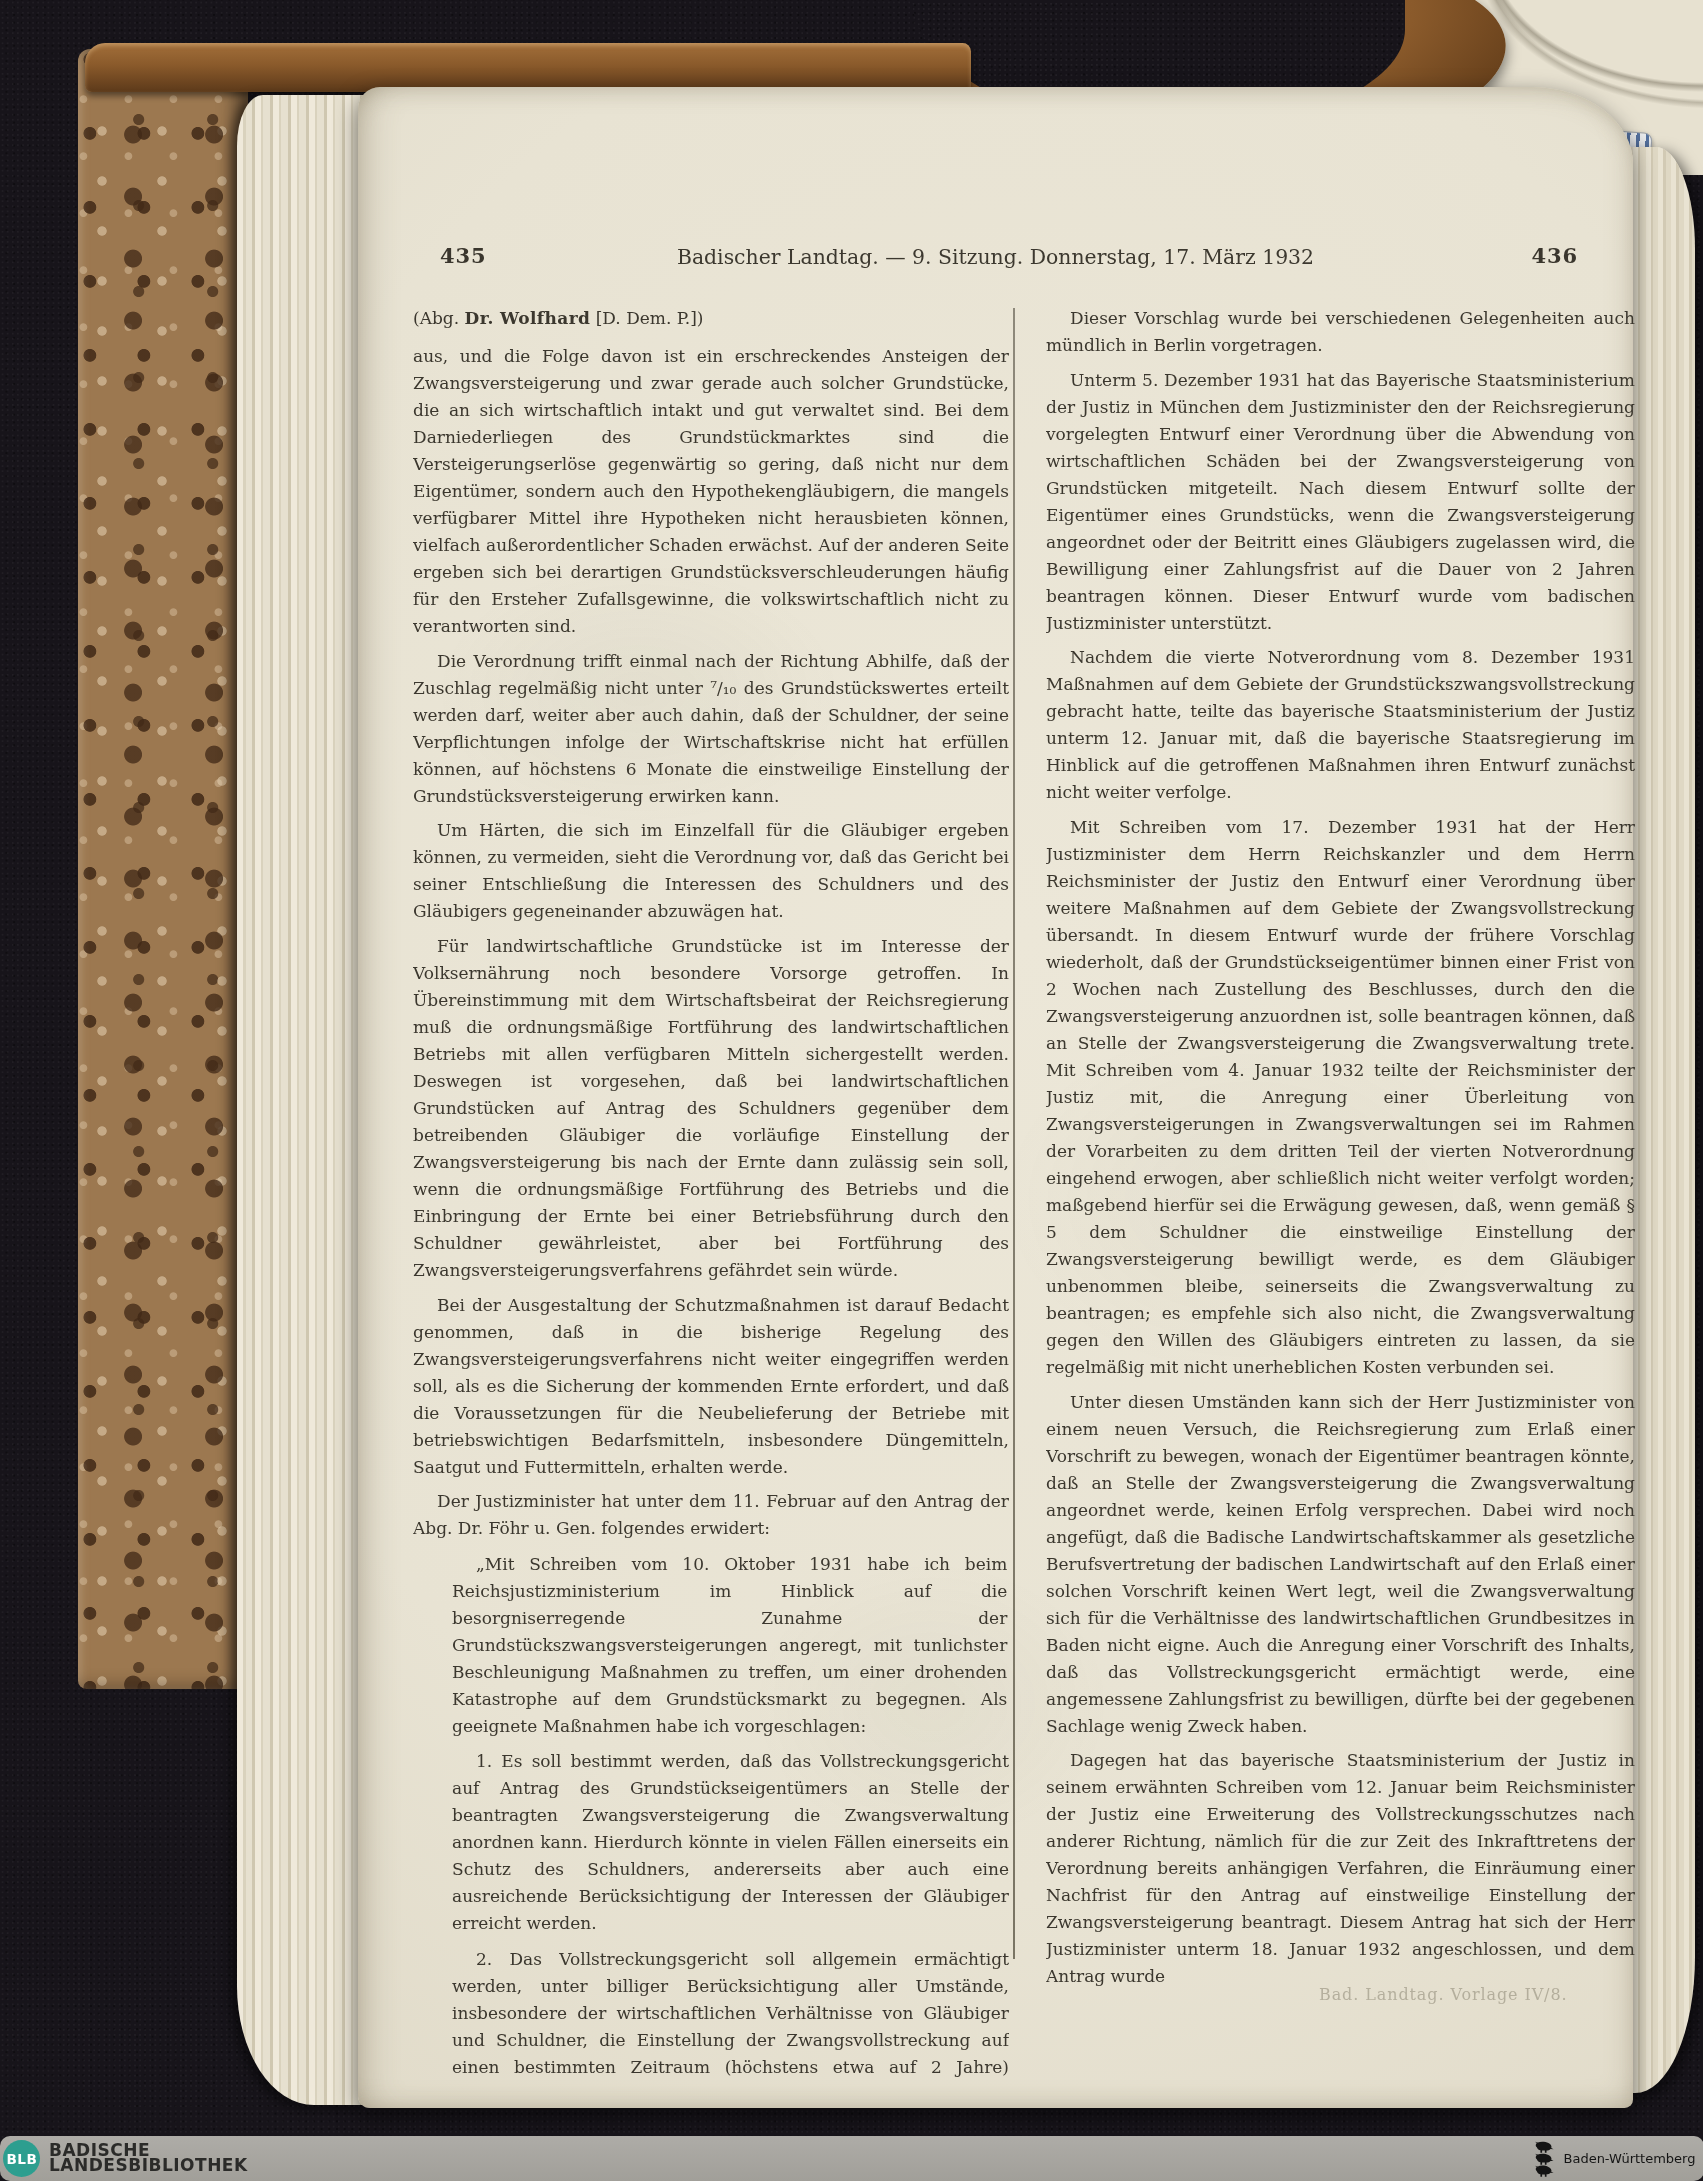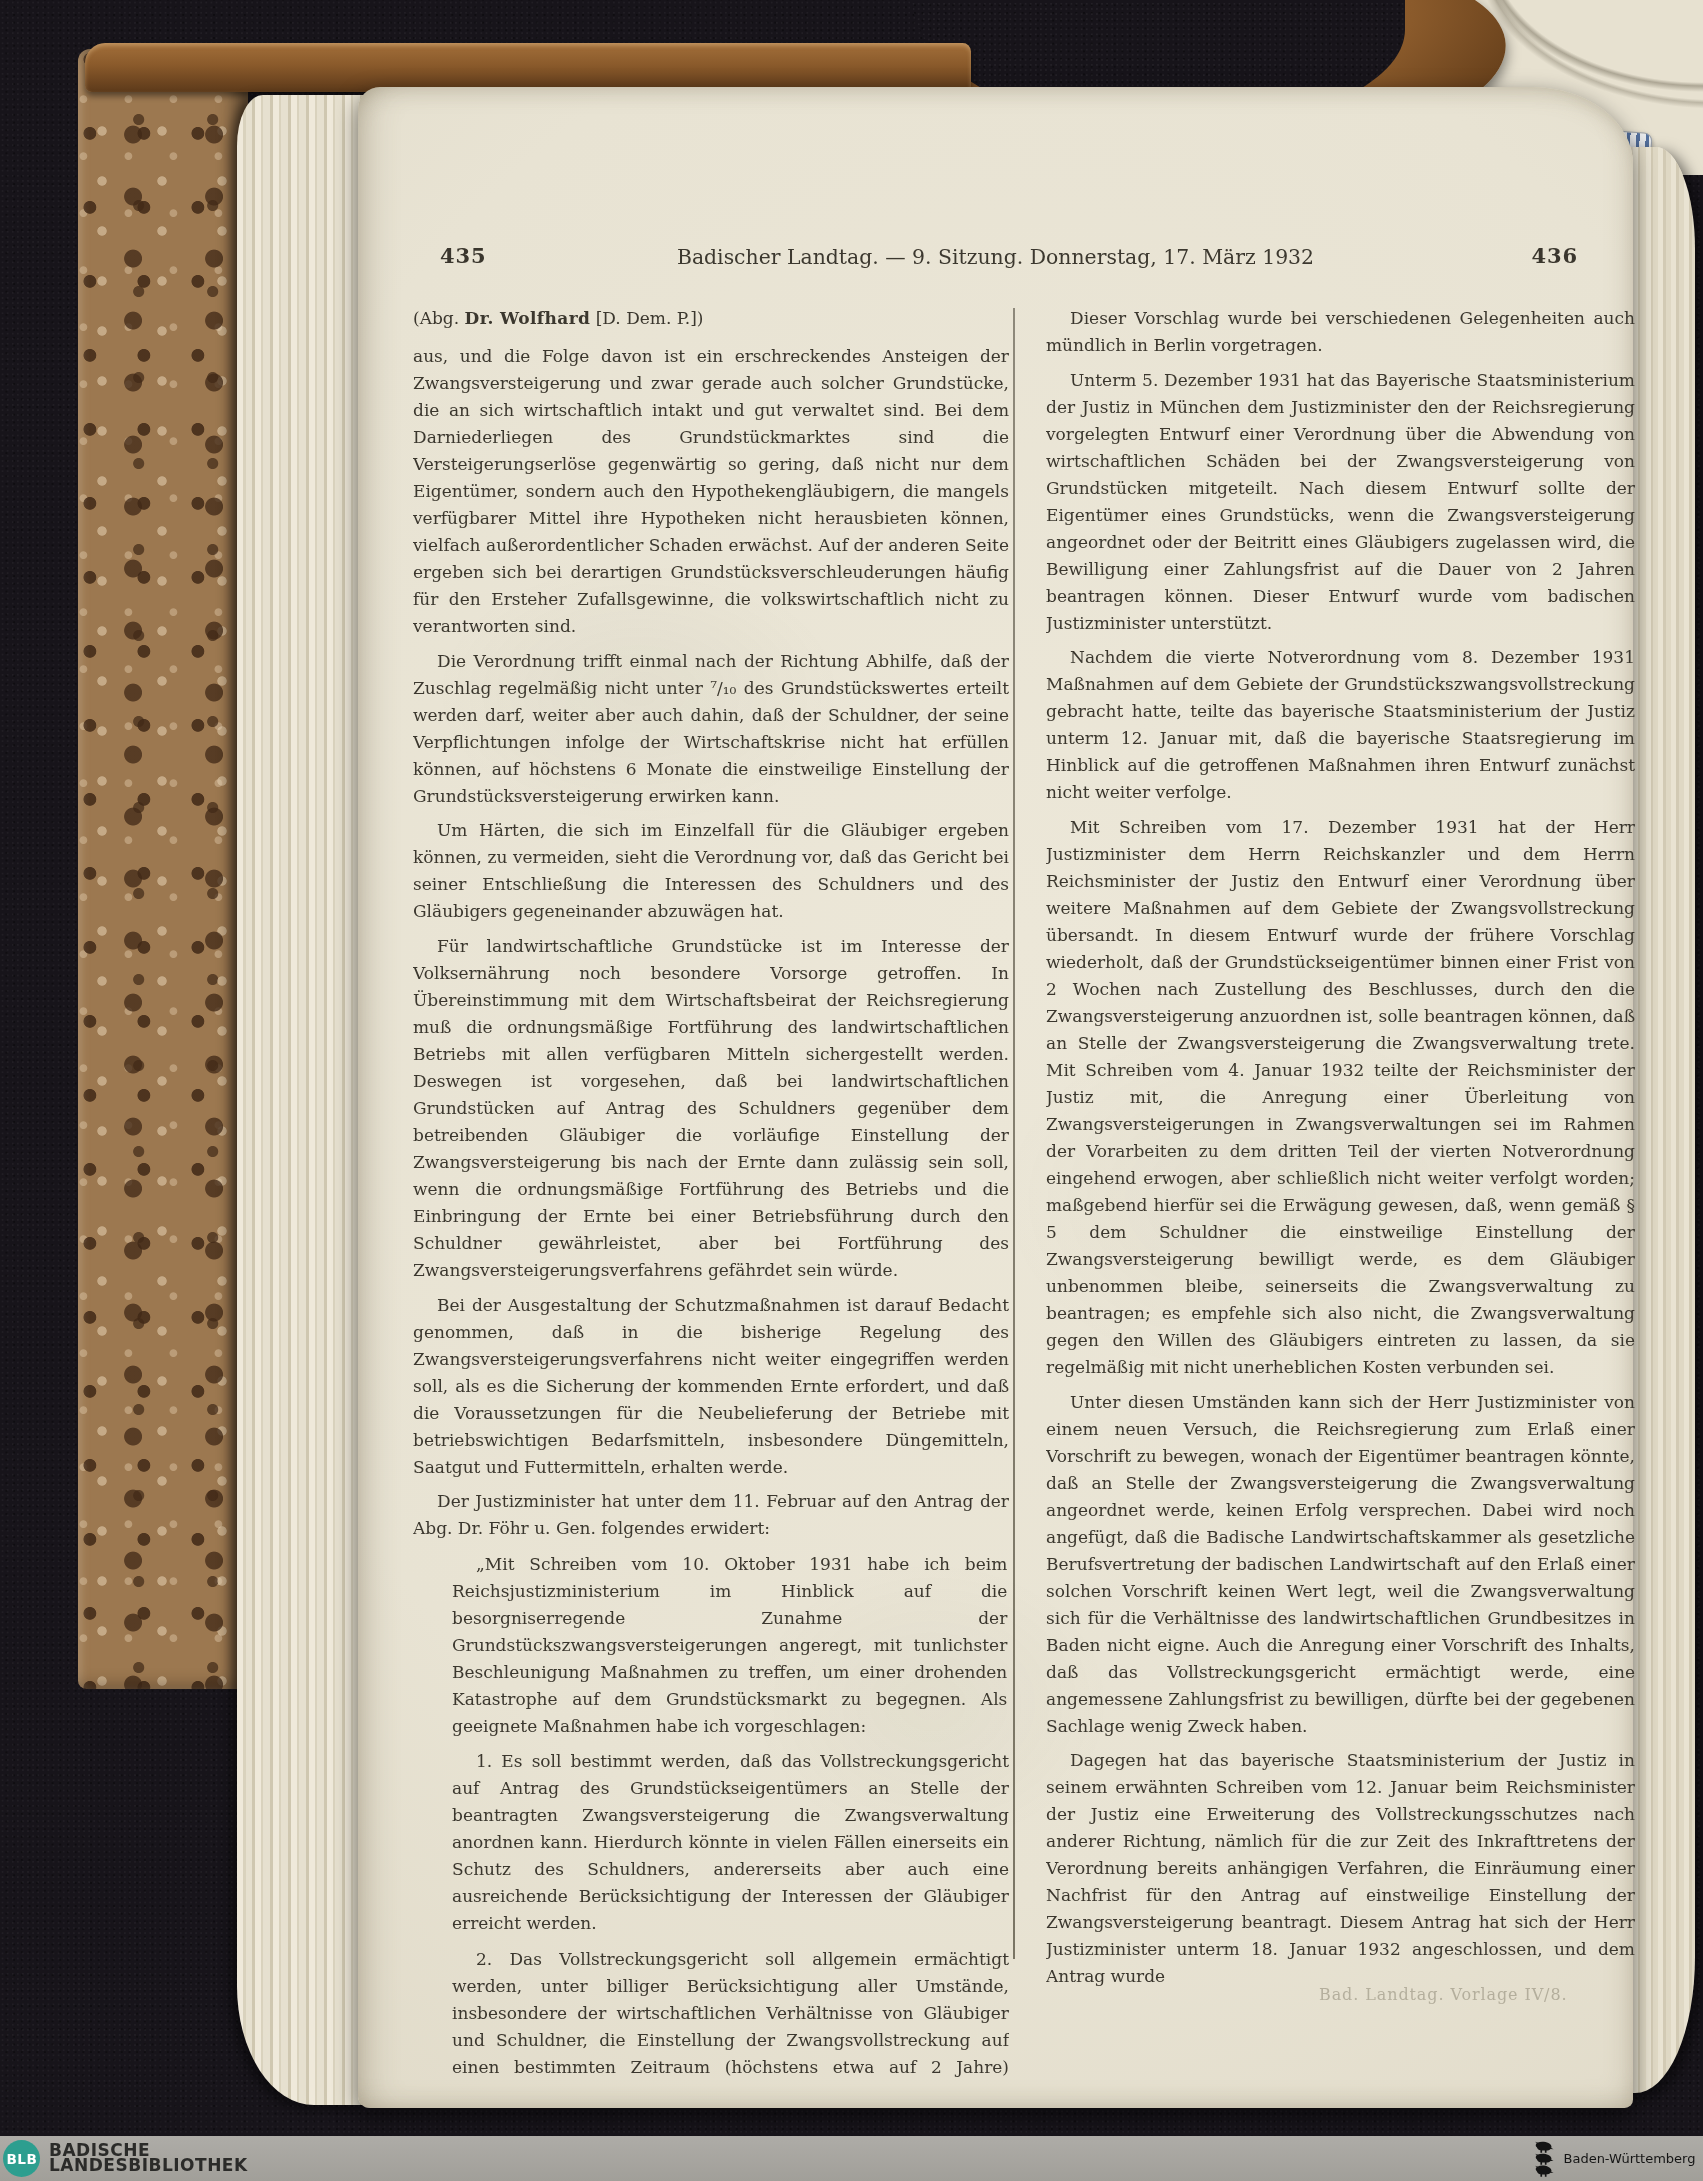--- a/index.html
+++ b/index.html
@@ -124,20 +124,21 @@
 
   
   .vignette{inset:0; z-index:25; pointer-events:none;
     background:radial-gradient(130% 115% at 50% 42%, transparent 60%, rgba(0,0,0,0.18) 85%, rgba(0,0,0,0.38) 100%);}
 
   
   .footer{
     left:0; bottom:0; width:1704px; height:45px; z-index:30;
     background:linear-gradient(#aeaca7,#a19f99);
     font-family:"DejaVu Sans","Liberation Sans",sans-serif;
+    border-radius:10px;
   }
   .blb-badge{
     left:3.4px; top:4.3px; width:37px; height:37px; border-radius:50%;
     background:#2d9e8f; color:#ffffff; font-weight:700; font-size:13.6px;
     display:flex; align-items:center; justify-content:center; letter-spacing:0.4px;
   }
   .blb-name{left:49px; top:6.8px; font-weight:700; font-size:17px; line-height:15.3px; color:#2b2b29; letter-spacing:0.5px;}
   .bw{right:8.5px; top:0; height:45px; display:flex; align-items:center; gap:8.5px;}
   .bw svg{display:block;}
   .bw-name{font-size:13px; color:#151515;}

